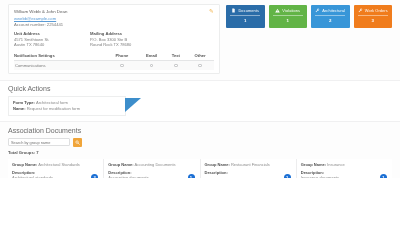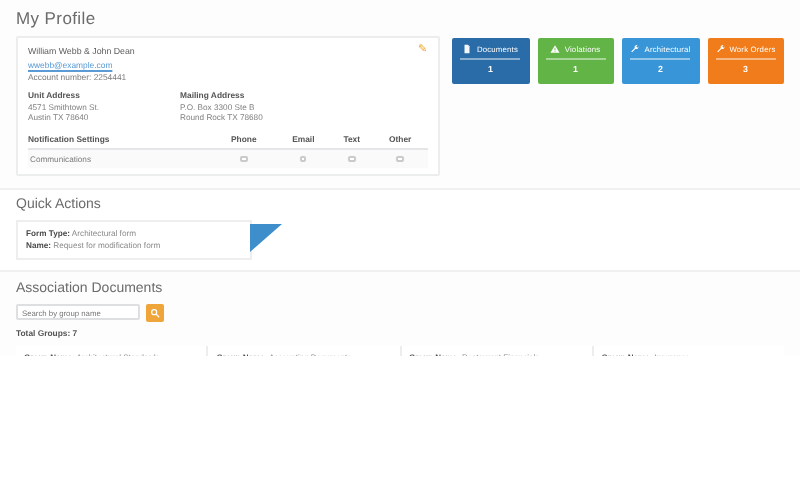--- a/index.html
+++ b/index.html
@@ -124,21 +124,20 @@
     background: #1b6fd4; color: #fff; font-size: 4.2px; font-weight: bold;
     display: flex; align-items: center; justify-content: center;
   }
 </style>
 </head>
 <body>
 
 <div class="page">
 
   <div class="sec-profile">
-    <div class="page-title">My Profile</div>
 
     <div class="profile-row">
 
       <div class="profile-card">
         <span class="edit-icon">✎</span>
 
         <div class="owner-name">William Webb &amp; John Dean</div>
         <a class="owner-email" href="#">wwebb@example.com</a>
         <div class="owner-acct">Account number: 2254441</div>
 

